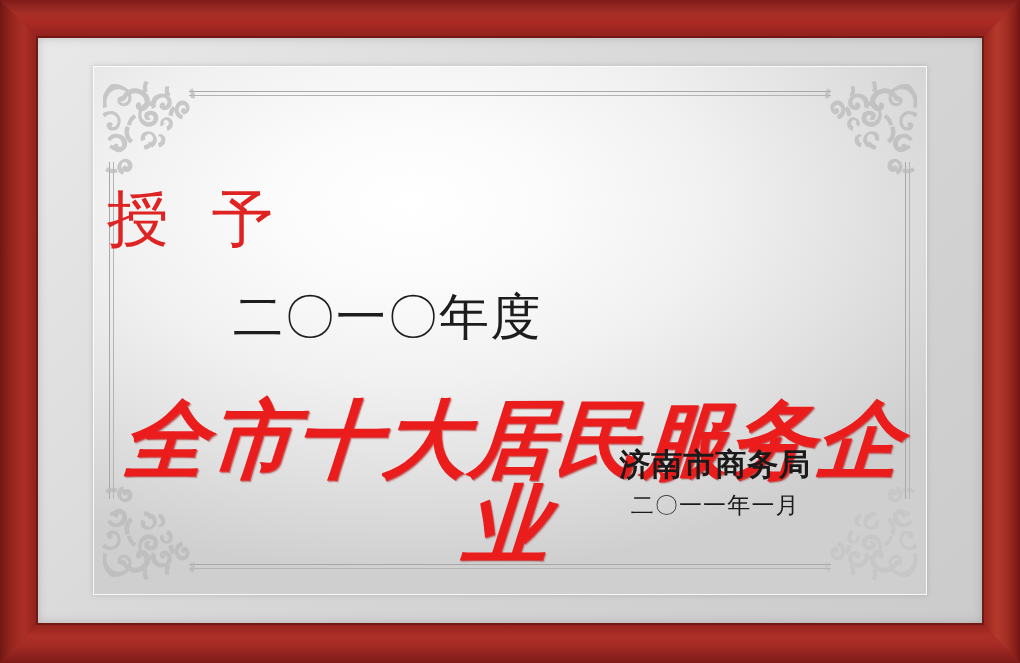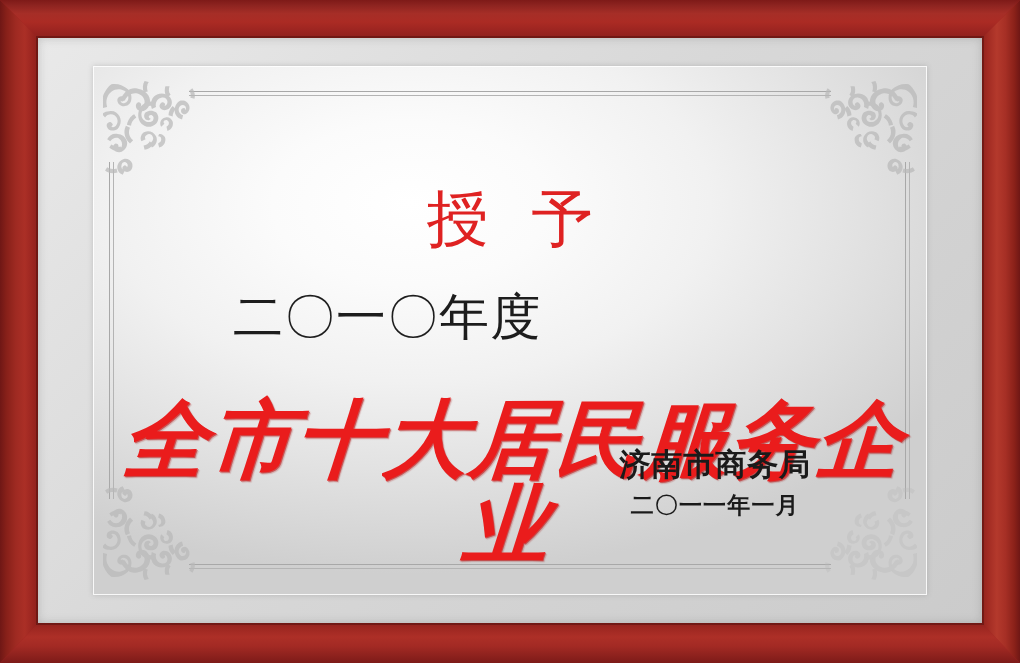--- a/index.html
+++ b/index.html
@@ -135,21 +135,21 @@
 
   
   .content-layer {
     position: absolute;
     inset: 0;
   }
   .award-verb {
     position: absolute;
     top: 122px;
     left: 0; right: 0;
-    text-align: center;
+    text-align: left;
     font-family: "Liberation Serif", "DejaVu Serif", serif;
     font-size: 62px;
     line-height: 1;
     letter-spacing: 0.22em;
     text-indent: 0.22em;
     color: #df2222;
     font-weight: 400;
   }
   .award-year {
     position: absolute;
@@ -193,21 +193,21 @@
     color: #1a1a1a;
     font-weight: 700;
   }
   .issue-date {
     margin-top: 9px;
     font-family: "DejaVu Sans", "Liberation Sans", sans-serif;
     font-size: 23px;
     line-height: 1.18;
     letter-spacing: 0.05em;
     color: #1a1a1a;
-    font-weight: 700;
+    font-weight: 400;
   }
 </style>
 </head>
 <body>
 
 <div class="plaque-stage">
 
   <div class="frame-wood">
     <div class="frame-side frame-top"></div>
     <div class="frame-side frame-bottom"></div>

